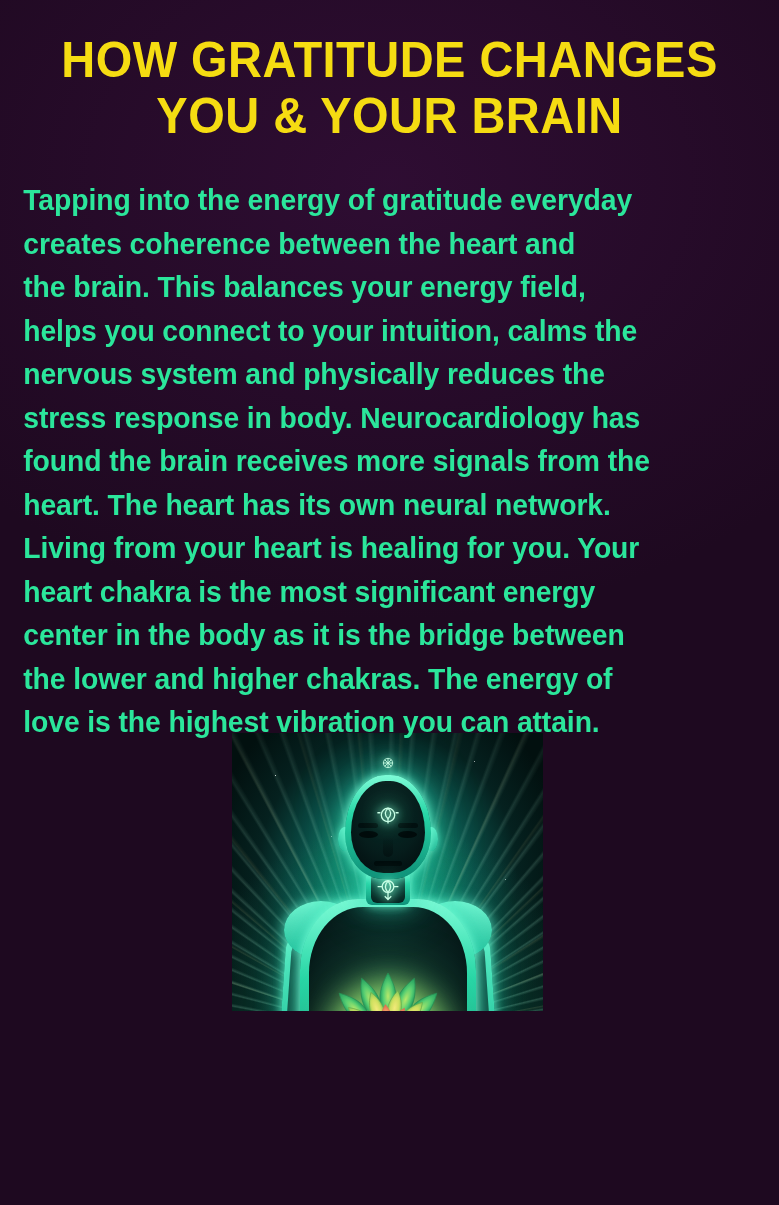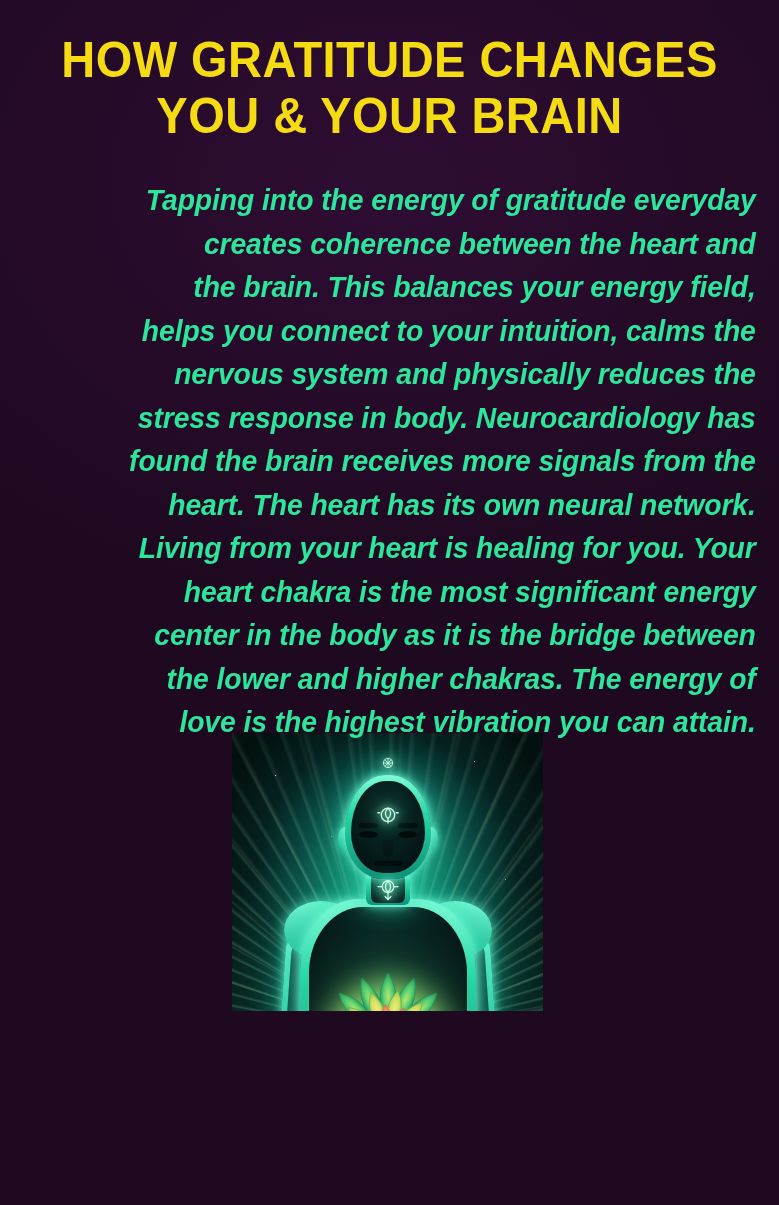--- a/index.html
+++ b/index.html
@@ -47,23 +47,22 @@
     line-height:56px;
     letter-spacing:0.5px;
     transform:scaleX(.94);
     white-space:nowrap;
   }
 
   
   .body-block{
     position:absolute;
     top:178px; left:8px; right:8px;
-    text-align:right;
+    text-align:left;
     z-index:6;
-    font-style:italic;
   }
   .body-line{
     display:block;
     color:#2BE69B;
     font-weight:bold;
     font-size:29.5px;
     line-height:43.5px;
     letter-spacing:-0.1px;
     transform:scaleX(.96);
     white-space:nowrap;

